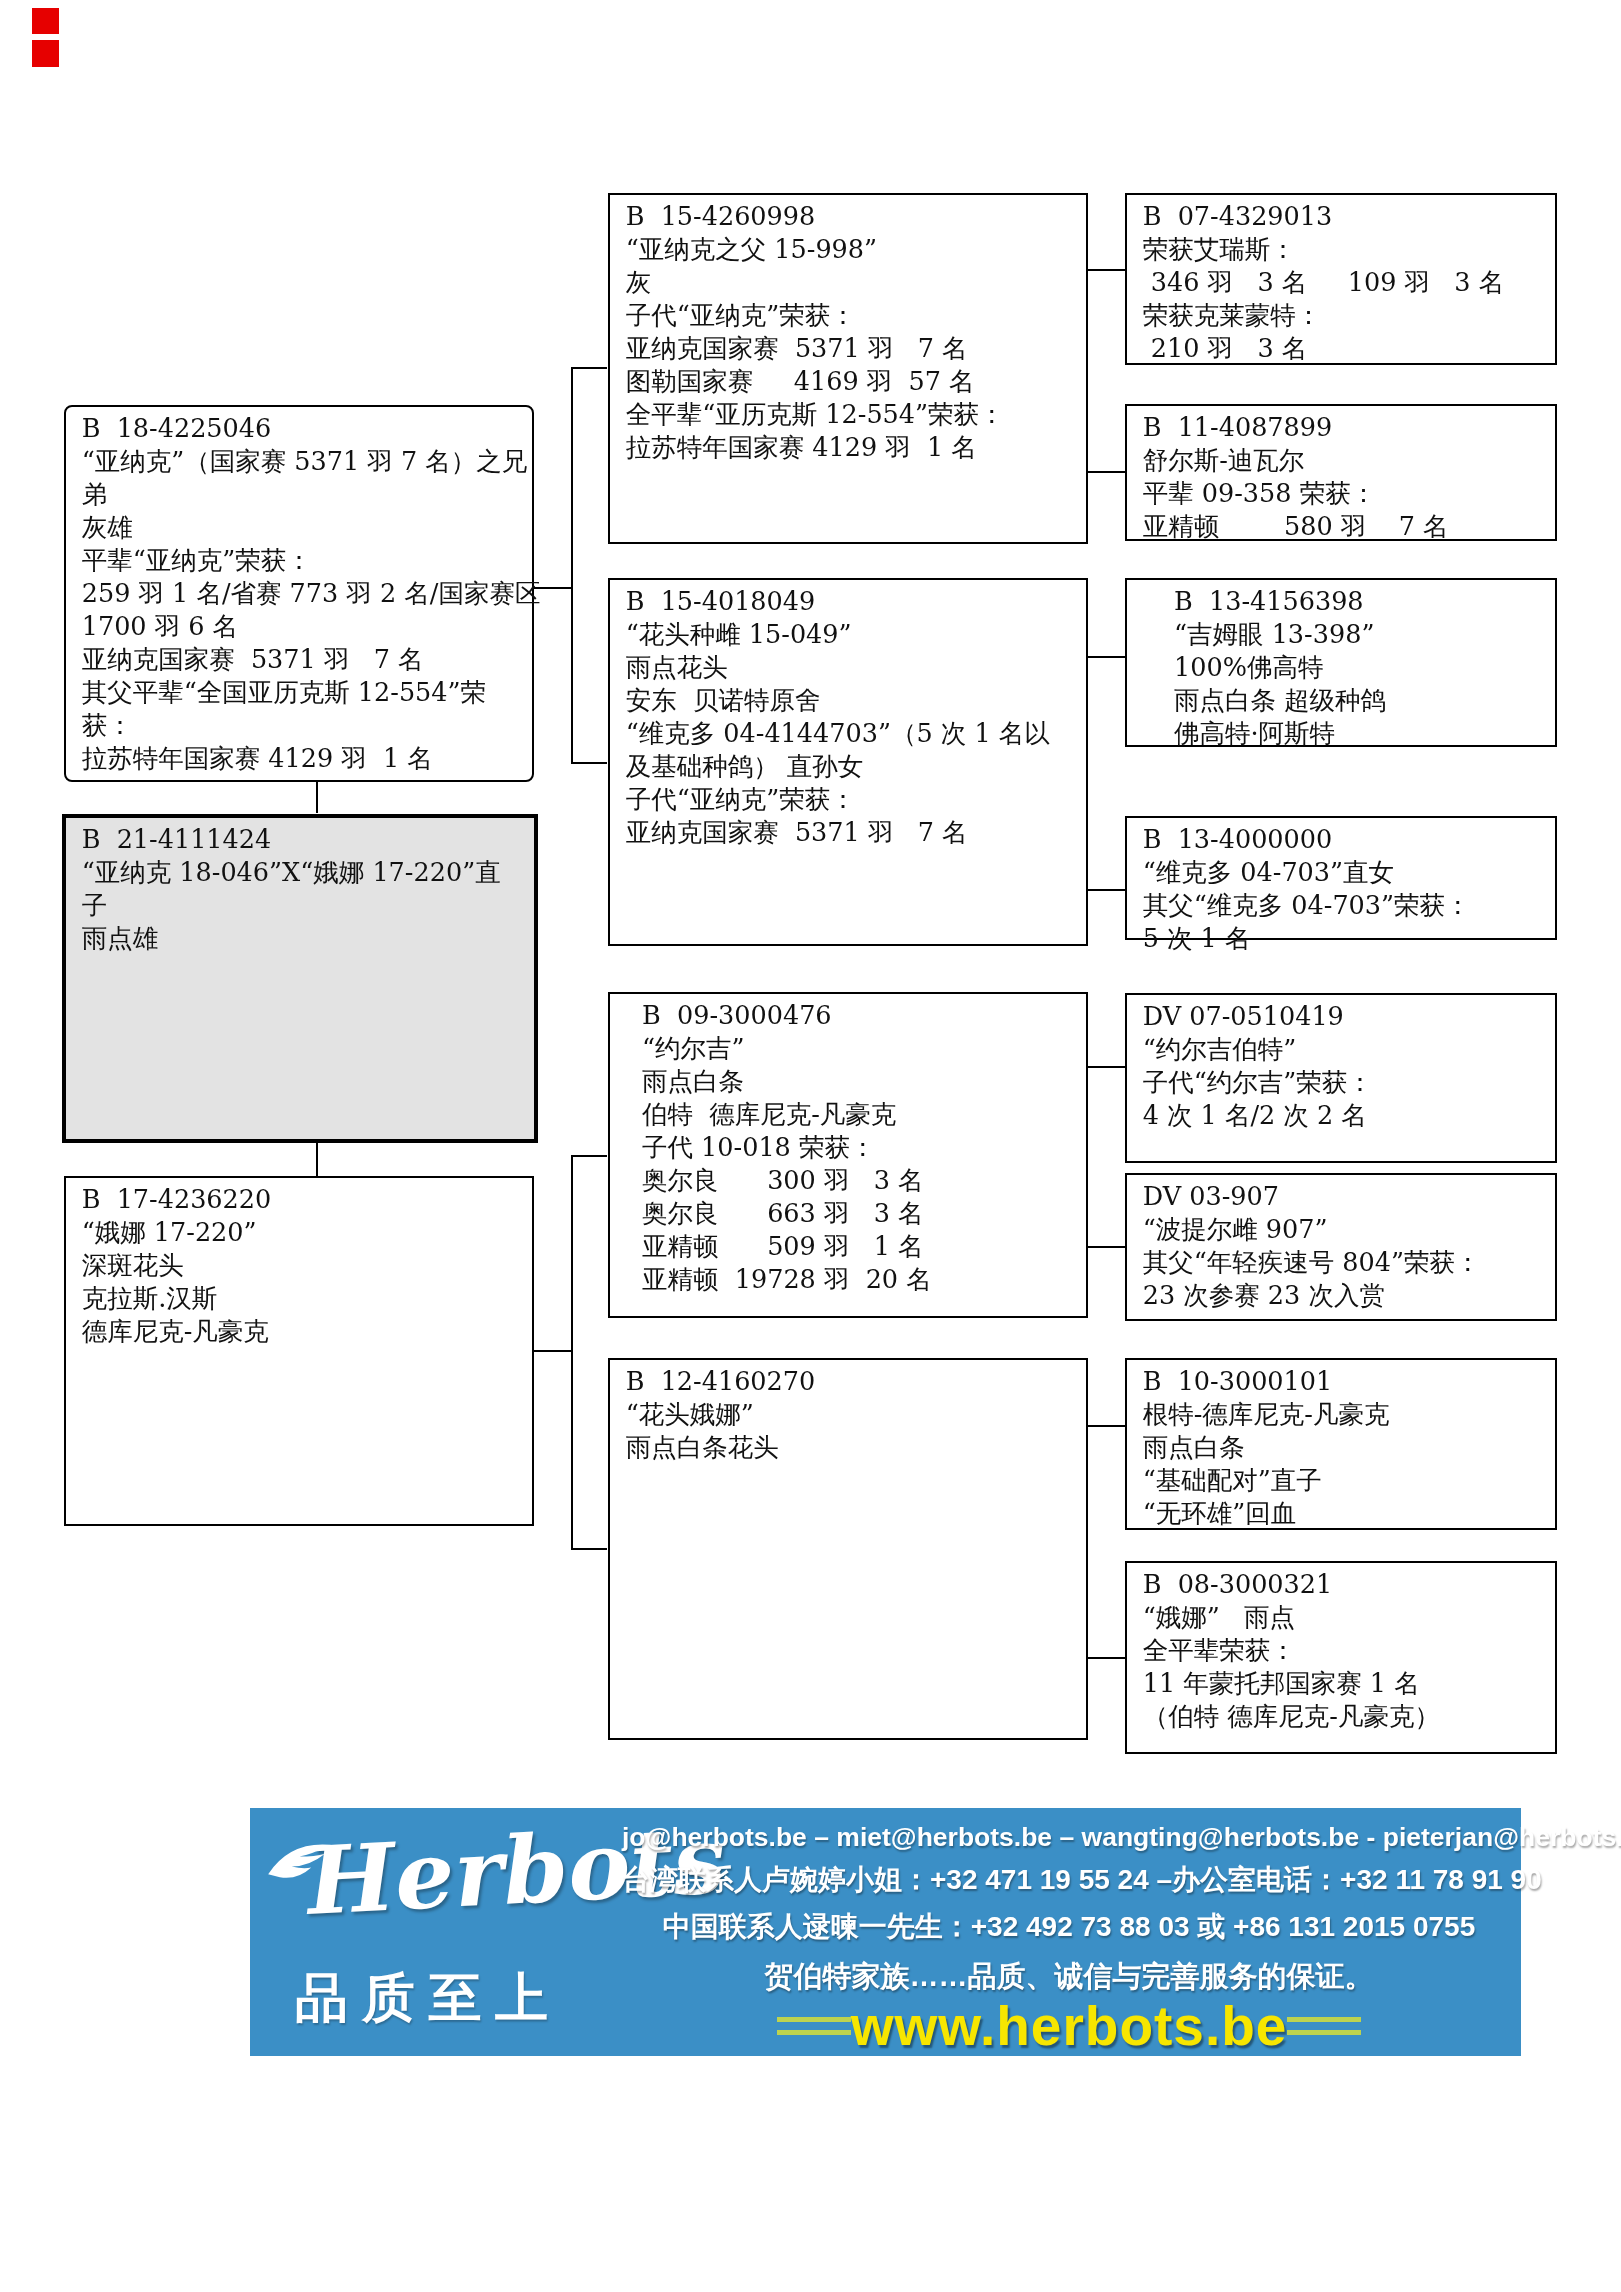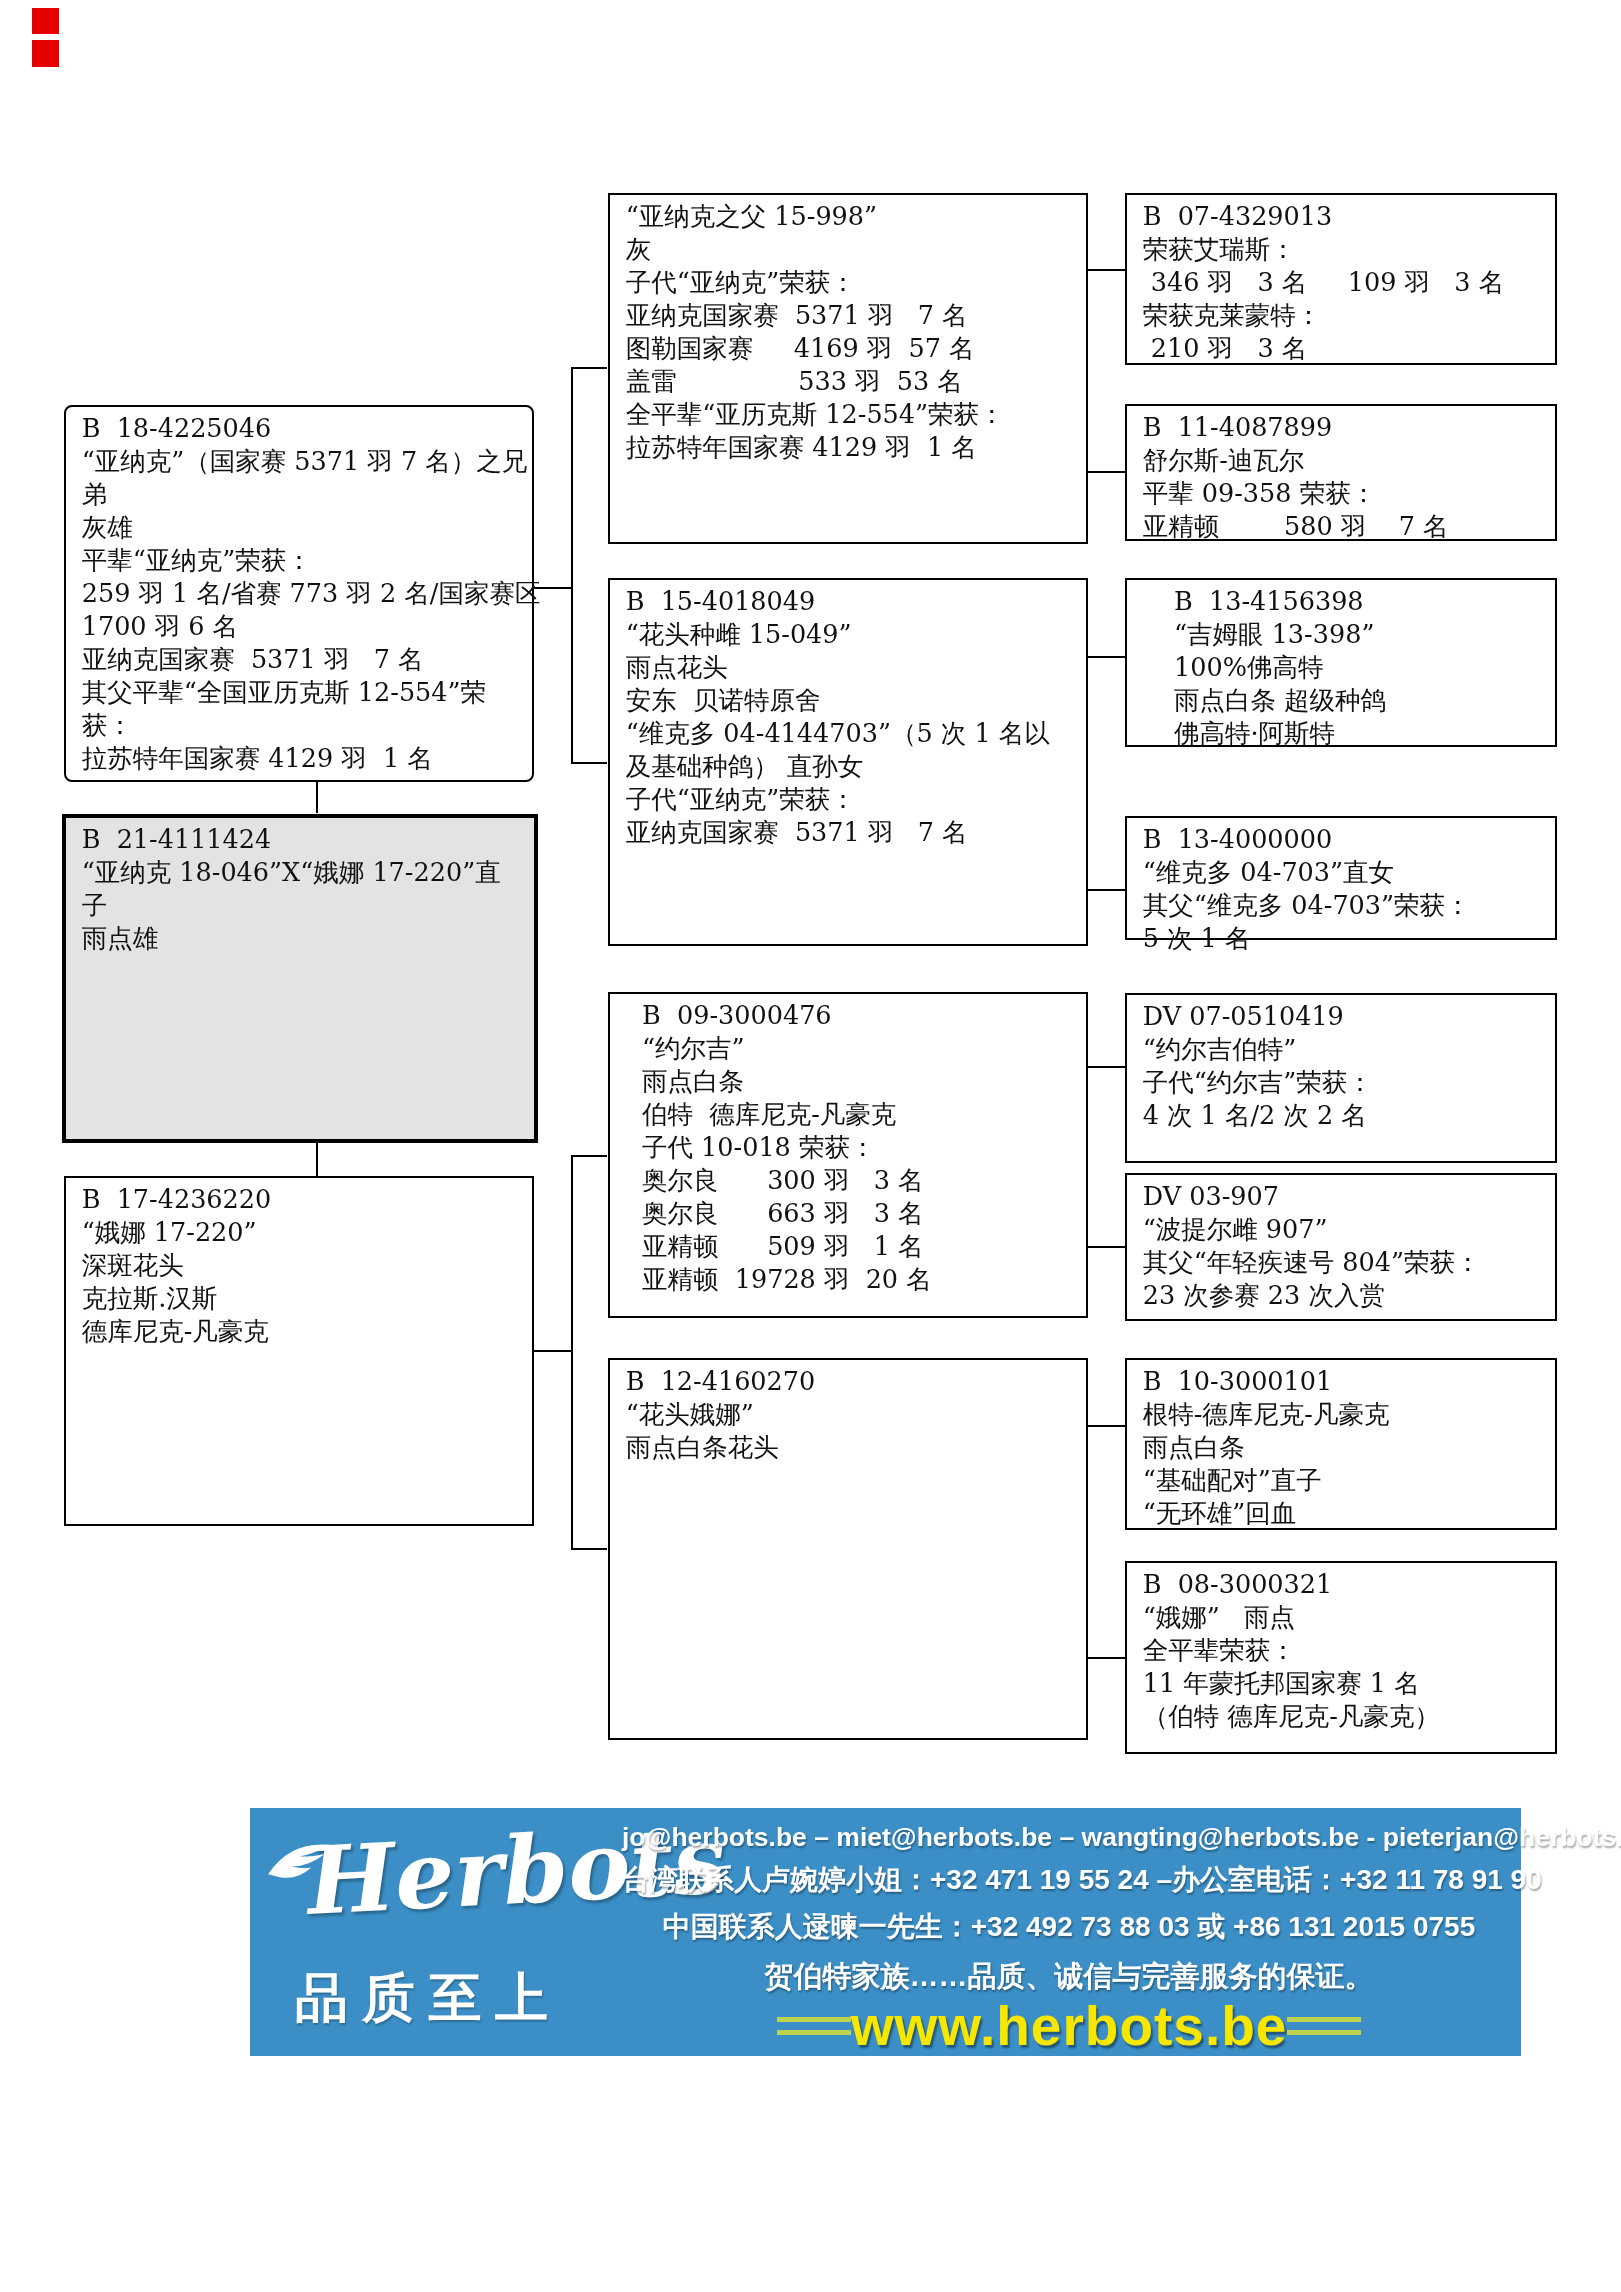--- a/index.html
+++ b/index.html
@@ -66,26 +66,26 @@
     </div>
   <div class="pbox" style="left:64px;top:1176px;width:470px;height:350px;">
       <div class="line">B  17-4236220</div>
       <div class="line">“娥娜 17-220”</div>
       <div class="line">深斑花头</div>
       <div class="line">克拉斯.汉斯</div>
       <div class="line">德库尼克-凡豪克</div>
     </div>
 
   <div class="pbox" style="left:608px;top:193px;width:480px;height:351px;">
+      <div class="line">B  15-4260998</div>
       <div class="line">“亚纳克之父 15-998”</div>
       <div class="line">灰</div>
       <div class="line">子代“亚纳克”荣获：</div>
       <div class="line">亚纳克国家赛  5371 羽   7 名</div>
       <div class="line">图勒国家赛     4169 羽  57 名</div>
-      <div class="line">盖雷               533 羽  53 名</div>
       <div class="line">全平辈“亚历克斯 12-554”荣获：</div>
       <div class="line">拉苏特年国家赛 4129 羽  1 名</div>
     </div>
   <div class="pbox" style="left:608px;top:578px;width:480px;height:368px;">
       <div class="line">B  15-4018049</div>
       <div class="line">“花头种雌 15-049”</div>
       <div class="line">雨点花头</div>
       <div class="line">安东  贝诺特原舍</div>
       <div class="line">“维克多 04-4144703”（5 次 1 名以</div>
       <div class="line">及基础种鸽） 直孙女</div>

